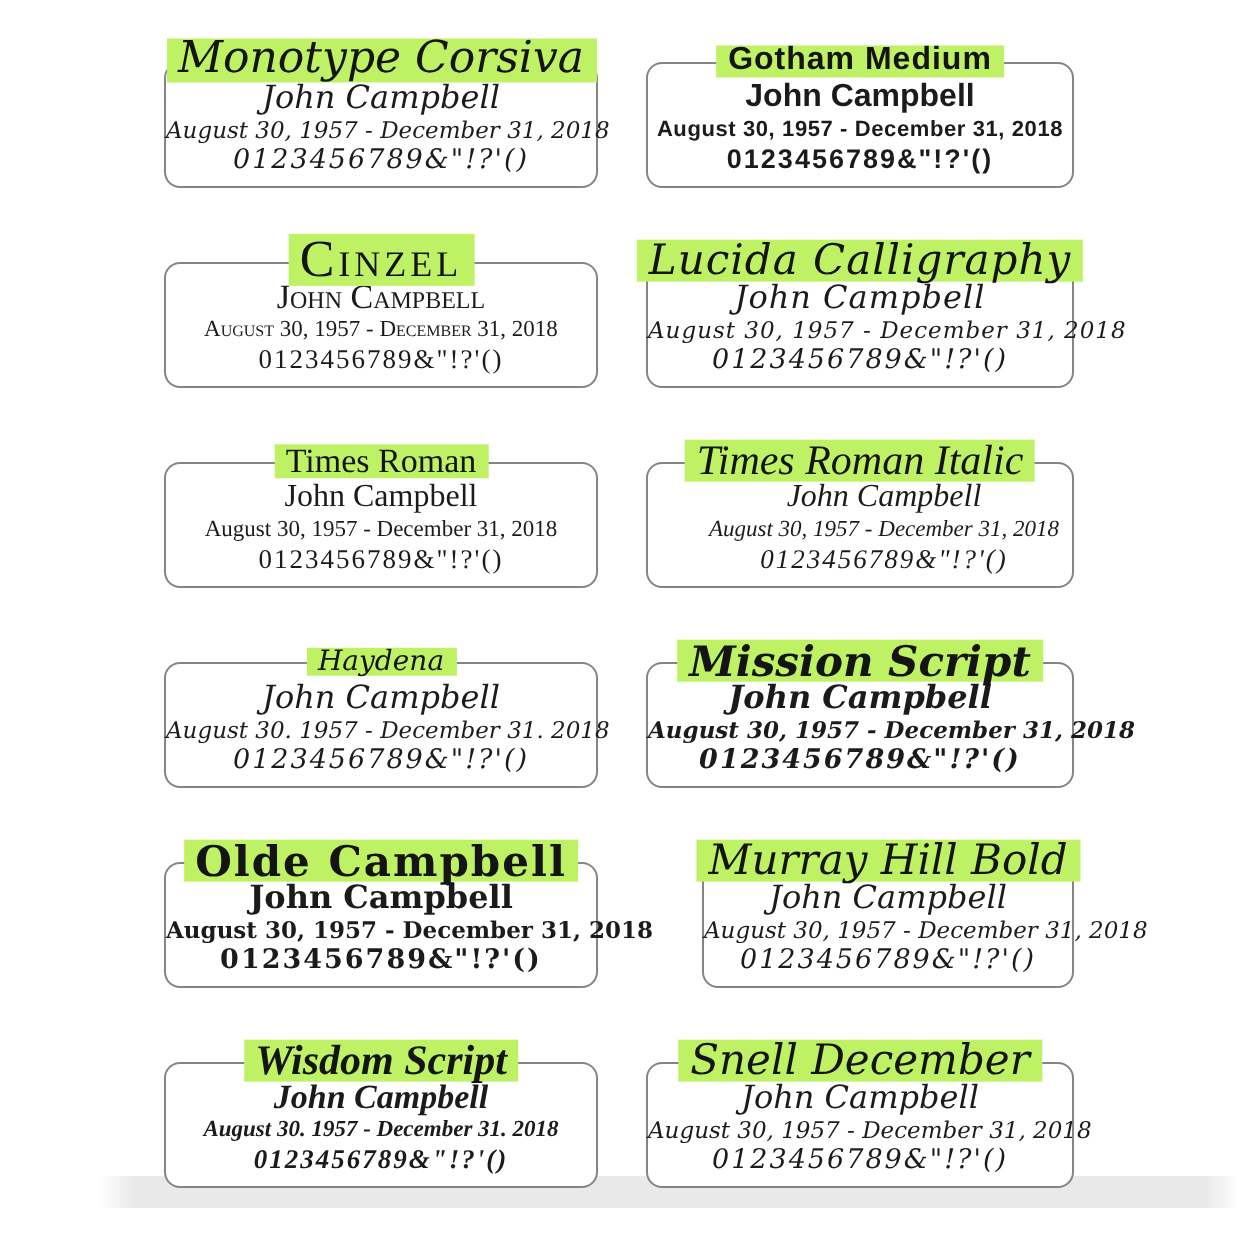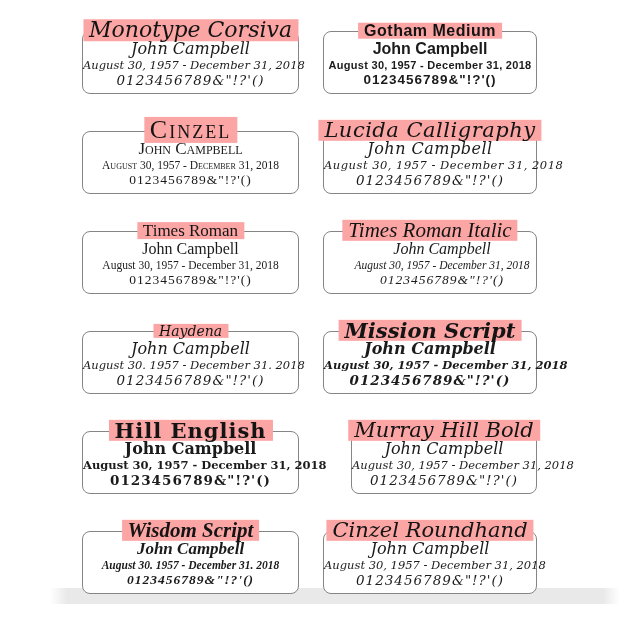--- a/index.html
+++ b/index.html
@@ -37,21 +37,21 @@
     background: #ffffff;
     border: 1px solid #858585;
     border-radius: 8px;
     text-align: center;
     padding-top: 7px;
   }
   .card-title {
     position: absolute;
     top: 0; left: 50%;
     transform: translate(-50%, -58%);
-    background: #fca5a5;
+    background: #bef264;
     padding: 0 6px;
     white-space: nowrap;
     font-size: 21px;
     line-height: 1;
     color: #141414;
   }
   .line { white-space: nowrap; }
   .name   { font-size: 16px; line-height: 19px; }
   .dates  { font-size: 11.5px; line-height: 14px; }
   .glyphs { font-size: 13.5px; line-height: 16px; letter-spacing: 1px; }
@@ -155,41 +155,41 @@
     </div>
 
     <div class="card f-mission">
       <div class="card-title">Mission Script</div>
       <div class="line name">John Campbell</div>
       <div class="line dates">August 30, 1957 - December 31, 2018</div>
       <div class="line glyphs">0123456789&amp;"!?'()</div>
     </div>
 
     <div class="card f-olde">
-      <div class="card-title">Hill English</div>
+      <div class="card-title">Olde Campbell</div>
       <div class="line name">John Campbell</div>
       <div class="line dates">August 30, 1957 - December 31, 2018</div>
       <div class="line glyphs">0123456789&amp;"!?'()</div>
     </div>
 
     <div class="card f-murray">
       <div class="card-title">Murray Hill Bold</div>
       <div class="line name">John Campbell</div>
       <div class="line dates">August 30, 1957 - December 31, 2018</div>
       <div class="line glyphs">0123456789&amp;"!?'()</div>
     </div>
 
     <div class="card f-wisdom">
       <div class="card-title">Wisdom Script</div>
       <div class="line name">John Campbell</div>
       <div class="line dates">August 30. 1957 - December 31. 2018</div>
       <div class="line glyphs">0123456789&amp;"!?'()</div>
     </div>
 
     <div class="card f-snell">
-      <div class="card-title">Cinzel Roundhand</div>
+      <div class="card-title">Snell December</div>
       <div class="line name">John Campbell</div>
       <div class="line dates">August 30, 1957 - December 31, 2018</div>
       <div class="line glyphs">0123456789&amp;"!?'()</div>
     </div>
 
   </div>
 </div>
 
 </body></html>

